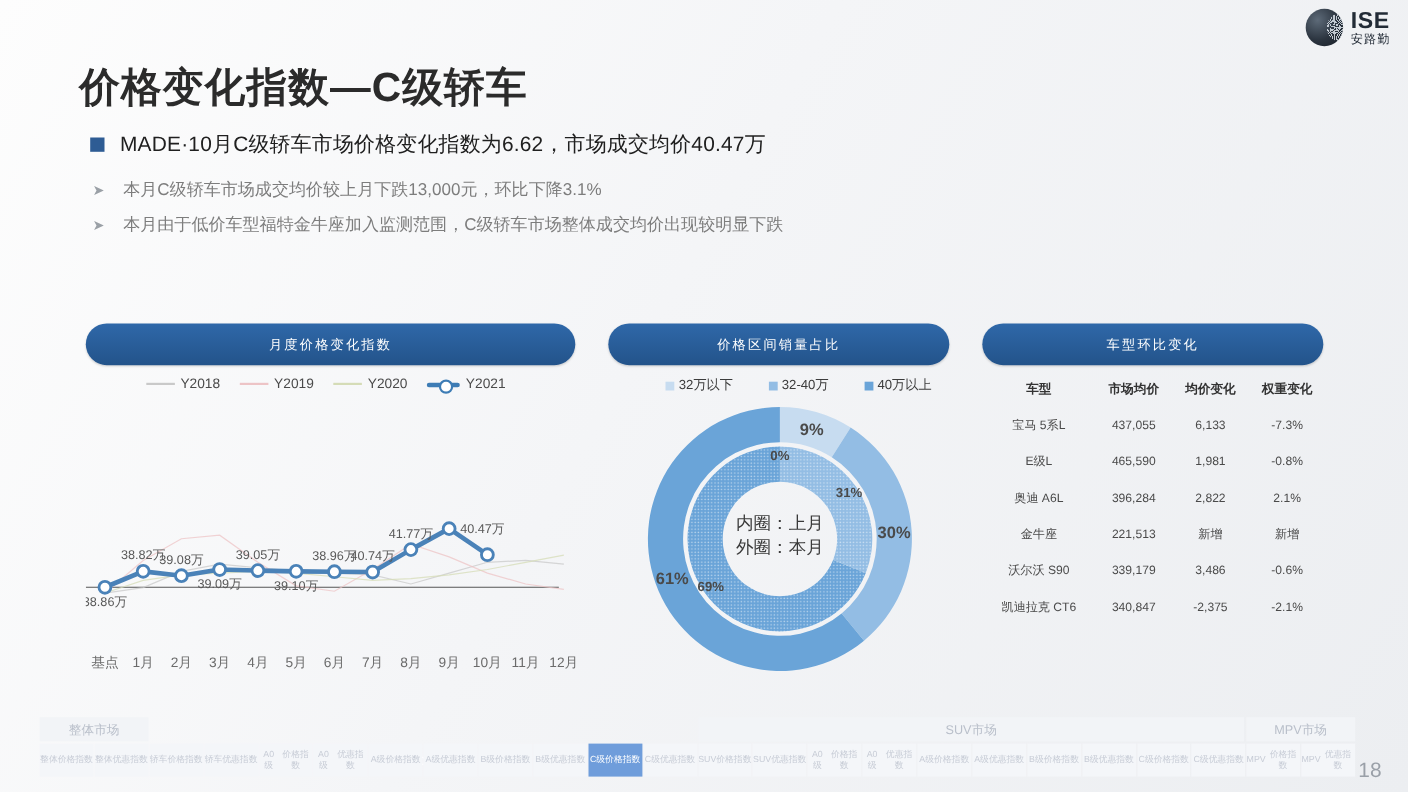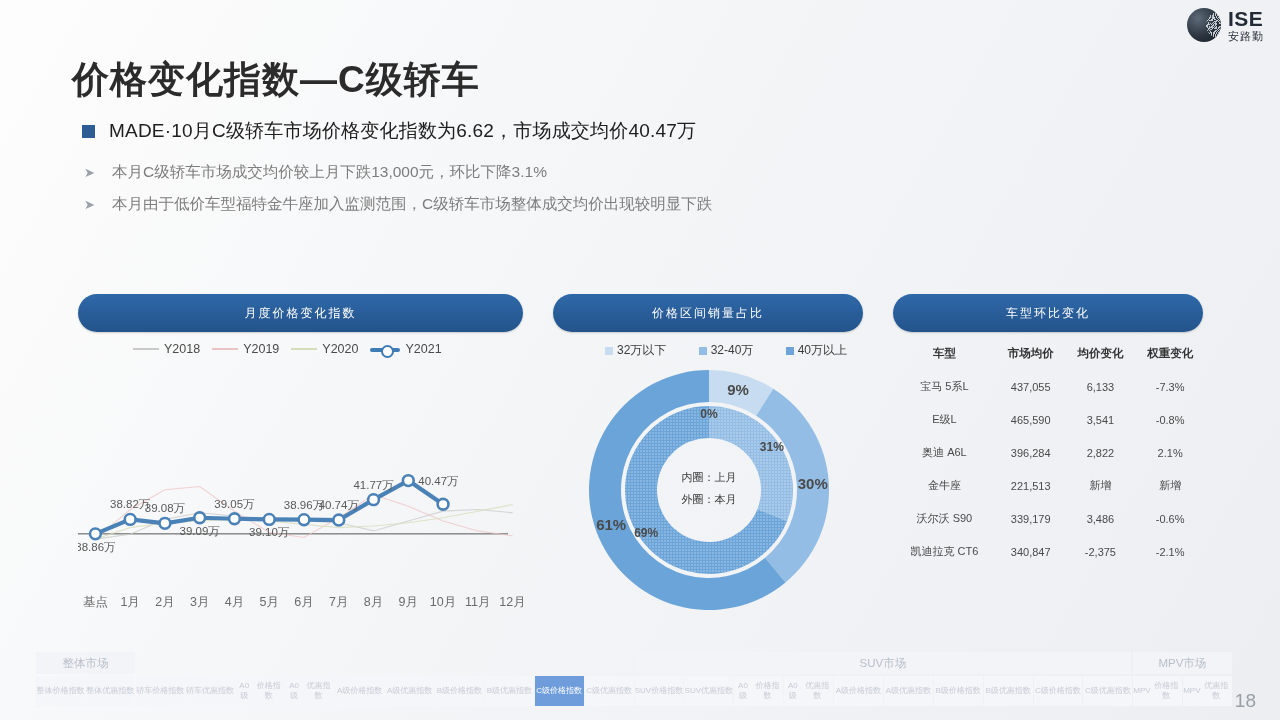--- a/index.html
+++ b/index.html
@@ -68,21 +68,21 @@
     box-shadow: 0 1px 2px rgba(0,0,0,.18);
   }
   #panel1-head { left: 78px;  top: 294px; width: 445px; }
   #panel2-head { left: 553px; top: 294px; width: 310px; }
   #panel3-head { left: 893px; top: 294px; width: 310px; }
 
   
   .linechart { position: absolute; left: 78px; top: 336px; width: 452px; height: 285px; }
   .legend {
     position: absolute; left: 55px; top: 6px; width: 350px;
-    display: flex; align-items: center; gap: 12px;
+    display: flex; align-items: center; gap: 18px;
     font-size: 12.5px; color: #4a4a4a;
   }
   .lg { display: flex; align-items: center; gap: 5px; }
   .lg-dash { width: 26px; height: 2px; display: inline-block; }
   .lg-2021 { position: relative; width: 30px; height: 10px; display: inline-block; }
   .lg-2021::before {
     content: ""; position: absolute; top: 4px; left: 0; width: 30px; height: 3.5px;
     background: #3d7cb5; border-radius: 2px;
   }
   .lg-2021::after {
@@ -99,21 +99,21 @@
   
   .donut-wrap { position: absolute; left: 553px; top: 336px; width: 312px; height: 285px; }
   .donut-legend {
     position: absolute; left: 24px; top: 6px; width: 270px;
     display: flex; justify-content: space-between; font-size: 12px; color: #3c3c3c; padding-left: 28px;
   }
   .dl { display: flex; align-items: center; gap: 4px; }
   .dl-sw { width: 8px; height: 8px; display: inline-block; }
   .donut-center {
     position: absolute; left: 106px; top: 130px; width: 100px;
-    text-align: center; font-size: 11px; color: #3a3a3a; line-height: 22px;
+    text-align: center; font-size: 16px; color: #3a3a3a; line-height: 22px;
   }
 
   
   .tbl { position: absolute; left: 893px; top: 340px; width: 312px; }
   .tbl table { width: 100%; border-collapse: collapse; }
   .tbl th {
     font-size: 11.5px; color: #333; font-weight: bold; padding: 6px 0 9px; text-align: center;
   }
   .tbl td {
     font-size: 11px; color: #4a4a4a; padding: 9px 0; text-align: center;
@@ -299,21 +299,21 @@
       <tbody id="tbl-body">
           <tr>
             <td>宝马 5系L</td>
             <td>437,055</td>
             <td class="pos">6,133</td>
             <td class="neg">-7.3%</td>
           </tr>
           <tr>
             <td>E级L</td>
             <td>465,590</td>
-            <td class="pos">3,541</td>
+            <td class="pos">1,981</td>
             <td class="neg">-0.8%</td>
           </tr>
           <tr>
             <td>奥迪 A6L</td>
             <td>396,284</td>
             <td class="pos">2,822</td>
             <td class="pos">2.1%</td>
           </tr>
           <tr>
             <td>金牛座</td>

